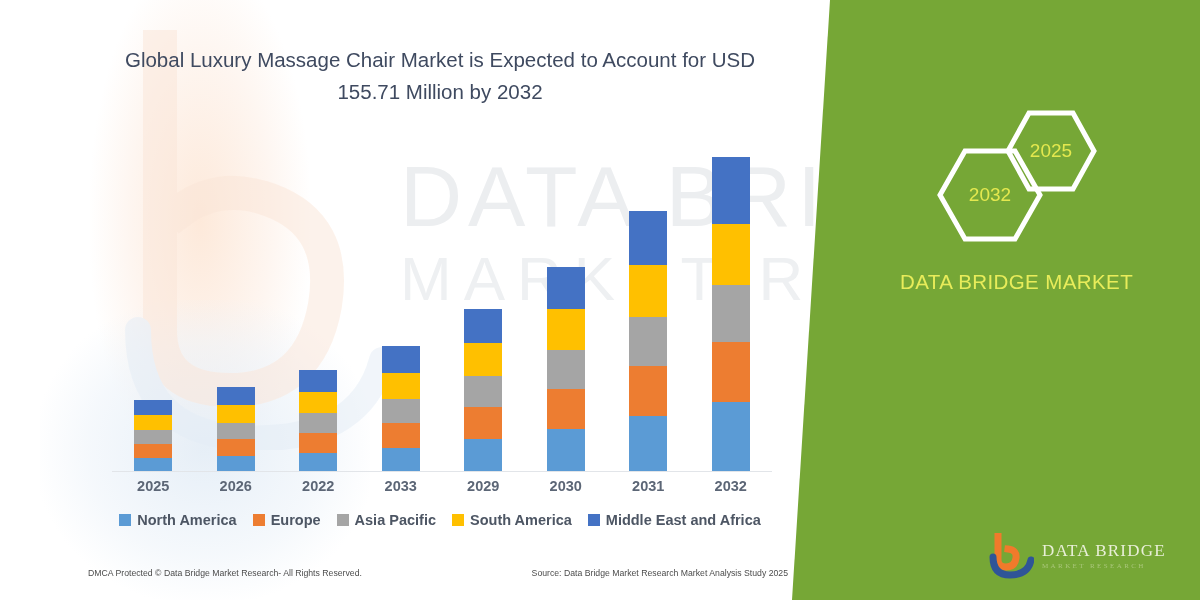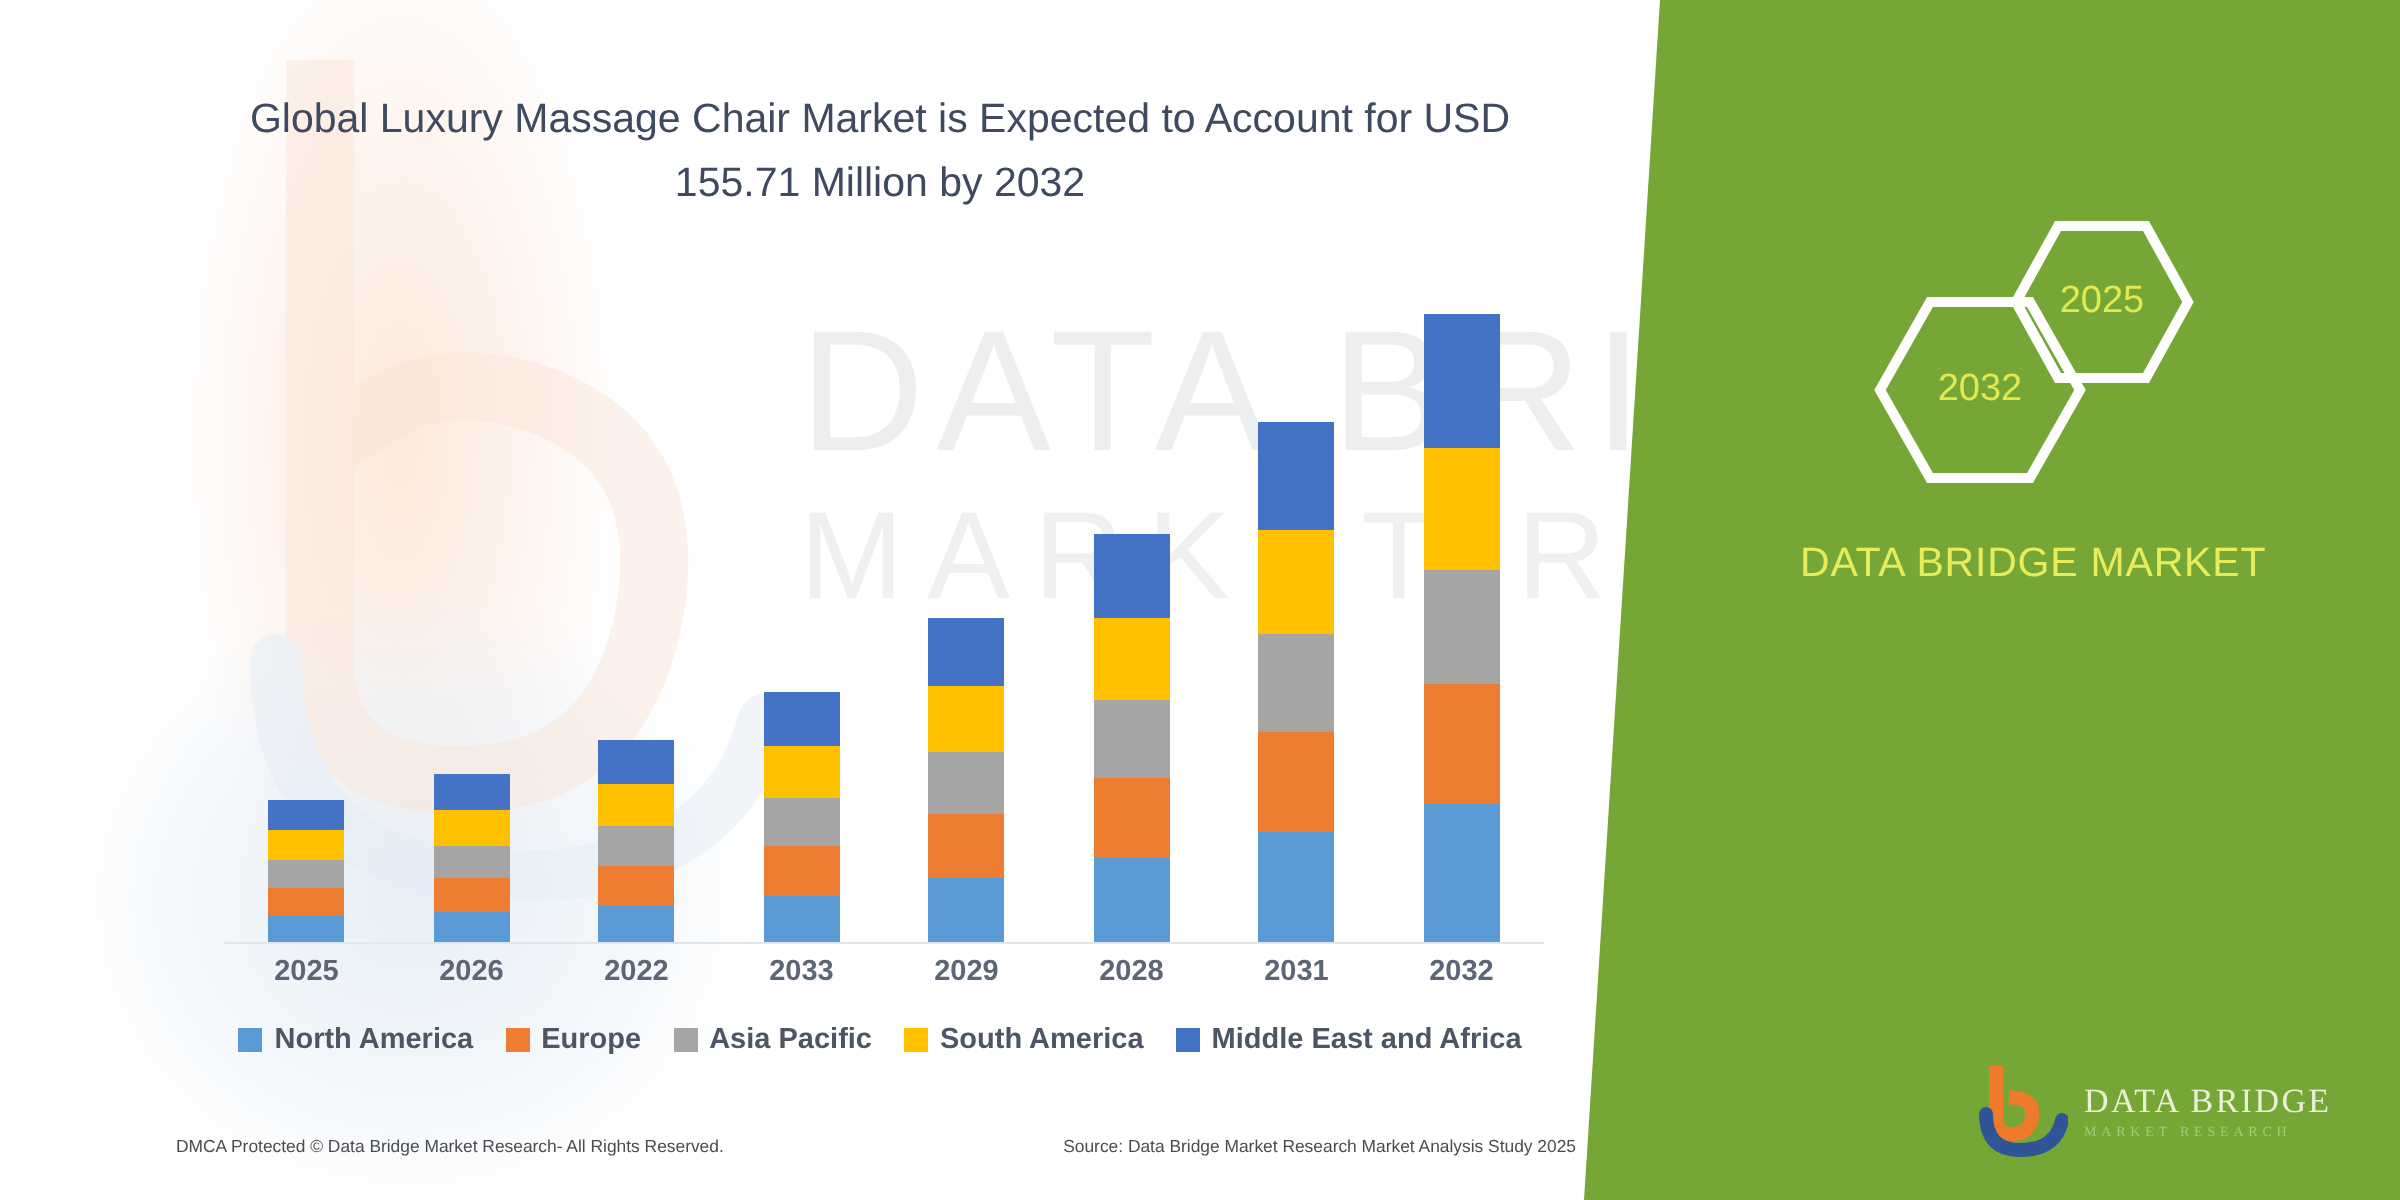--- a/index.html
+++ b/index.html
@@ -385,21 +385,21 @@
         </div>
       <div class="axis-line"></div>
     </div>
 
     <div class="x-labels" id="x-labels">
         <div class="x-label">2025</div>
         <div class="x-label">2026</div>
         <div class="x-label">2022</div>
         <div class="x-label">2033</div>
         <div class="x-label">2029</div>
-        <div class="x-label">2028</div>
+        <div class="x-label">2030</div>
         <div class="x-label">2031</div>
         <div class="x-label">2032</div>
       </div>
 
     <div class="legend" id="legend">
         <div class="legend-item">
           <span class="legend-swatch" style="background: rgb(91, 155, 213);"></span>
           <span class="legend-label">North America</span>
         </div>
         <div class="legend-item">

